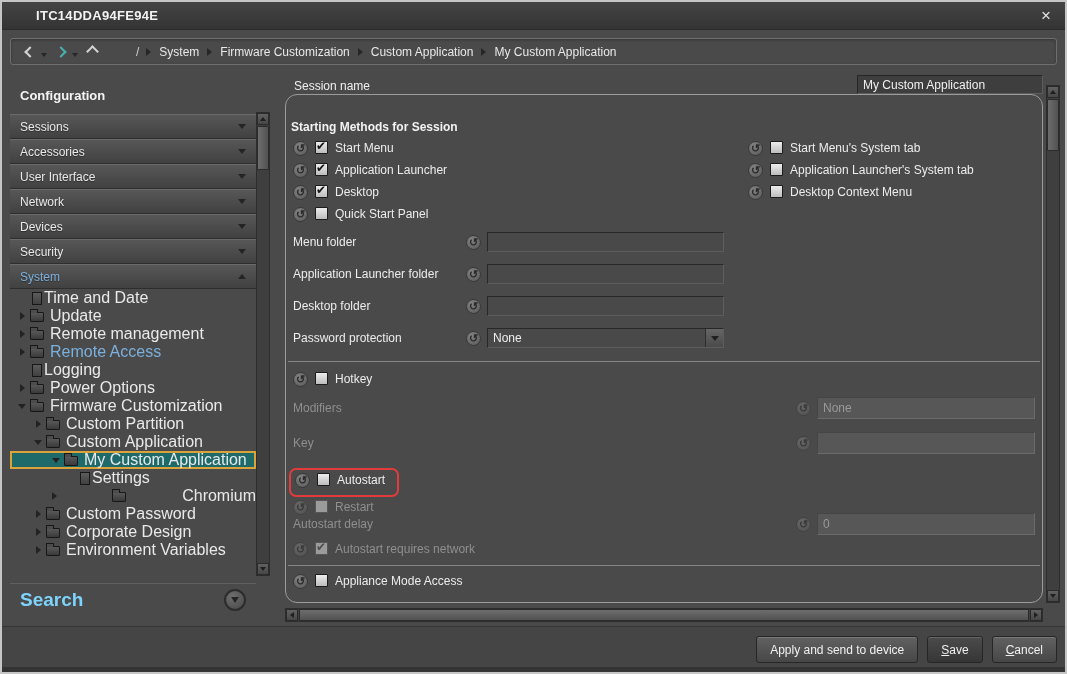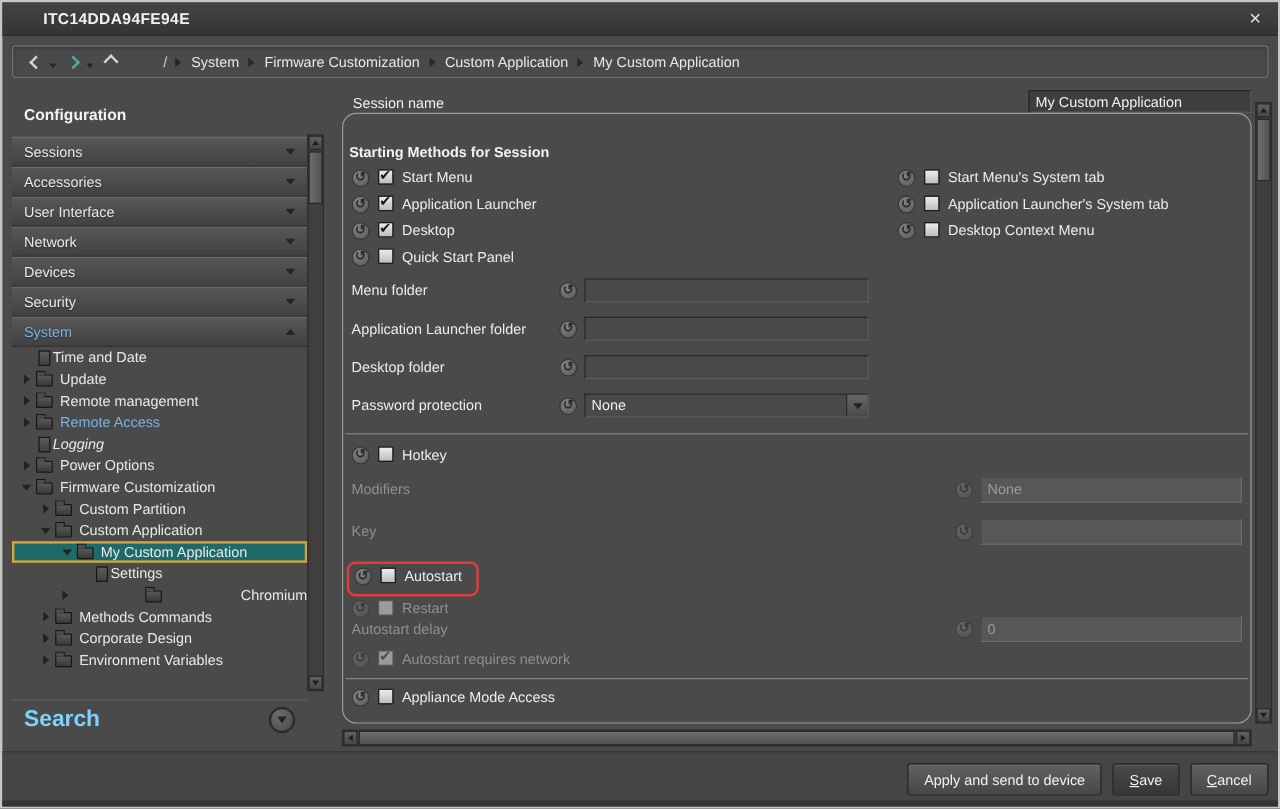--- a/index.html
+++ b/index.html
@@ -28,21 +28,21 @@
   
   .sidebar{position:absolute;left:8px;top:72px;width:246px}
   .cfg-title{font-weight:bold;font-size:13px;color:#f4f4f4;padding:14px 10px 11px}
   .sec{height:25px;display:flex;align-items:center;padding:0 10px;background:linear-gradient(#575757,#414141);border-top:1px solid #6a6a6a;border-bottom:1px solid #2e2e2e;font-size:12px;color:#e9e9e9;cursor:pointer}
   .sec .sec-label{text-shadow:0 1px 1px rgba(0,0,0,.4)}
   .sec.sel .sec-label{color:#7cb0dd}
   .sec-arrow{margin-left:auto;width:0;height:0}
   .sec-arrow.down{border-left:4px solid transparent;border-right:4px solid transparent;border-top:5px solid #242424}
   .sec-arrow.up{border-left:4px solid transparent;border-right:4px solid transparent;border-bottom:5px solid #242424}
   .tree{margin-top:0}
-  .trow{height:18px;display:flex;align-items:center;font-size:12px;color:#e9e9e9;cursor:pointer}
+  .trow{height:18px;display:flex;align-items:center;font-size:16px;color:#e9e9e9;cursor:pointer}
   .trow.sel{background:#1e6a6a;border:2px solid #d9a33a}
   .trow.blue .tlabel{color:#7cb0dd}
   .tarrow{width:16px;display:flex;justify-content:center;flex:none}
   .tarrow.right::before{content:"";width:0;height:0;border-top:4px solid transparent;border-bottom:4px solid transparent;border-left:5px solid #222}
   .tarrow.down::before{content:"";width:0;height:0;border-left:4px solid transparent;border-right:4px solid transparent;border-top:5px solid #222}
   .ticon{flex:none;margin-right:6px}
   .ico-folder{width:14px;height:10px;background:linear-gradient(#585858,#3a3a3a);border:1px solid #171717;border-radius:1px;position:relative;margin-top:2px}
   .ico-folder::before{content:"";position:absolute;left:-1px;top:-4px;width:6px;height:3px;background:#4c4c4c;border:1px solid #171717;border-bottom:none;border-radius:1px 1px 0 0}
   .ico-page{width:10px;height:13px;background:linear-gradient(#5c5c5c,#404040);border:1px solid #171717;margin:0 2px}
   .tlabel{white-space:nowrap}
@@ -201,21 +201,21 @@
         <div class="trow" style="padding-left: 4px;">
     <span class="tarrow right"></span>
     <span class="ticon ico-folder"></span>
     <span class="tlabel">Remote management</span>
   </div>
         <div class="trow blue" style="padding-left: 4px;">
     <span class="tarrow right"></span>
     <span class="ticon ico-folder"></span>
     <span class="tlabel">Remote Access</span>
   </div>
-        <div class="trow" style="padding-left: 4px; font-style: italic;">
+        <div class="trow" style="padding-left: 4px;">
     <span class="tarrow"></span>
     <span class="ticon ico-page"></span>
     <span class="tlabel">Logging</span>
   </div>
         <div class="trow" style="padding-left: 4px;">
     <span class="tarrow right"></span>
     <span class="ticon ico-folder"></span>
     <span class="tlabel">Power Options</span>
   </div>
         <div class="trow" style="padding-left: 4px;">
@@ -244,21 +244,21 @@
     <span class="tlabel">Settings</span>
   </div>
         <div class="trow" style="padding-left: 36px; justify-content: space-between;">
     <span class="tarrow right"></span>
     <span class="ticon ico-folder"></span>
     <span class="tlabel">Chromium</span>
   </div>
         <div class="trow" style="padding-left: 20px;">
     <span class="tarrow right"></span>
     <span class="ticon ico-folder"></span>
-    <span class="tlabel">Methods Commands</span>
+    <span class="tlabel">Custom Password</span>
   </div>
         <div class="trow" style="padding-left: 20px;">
     <span class="tarrow right"></span>
     <span class="ticon ico-folder"></span>
     <span class="tlabel">Corporate Design</span>
   </div>
         <div class="trow" style="padding-left: 20px;">
     <span class="tarrow right"></span>
     <span class="ticon ico-folder"></span>
     <span class="tlabel">Environment Variables</span>

